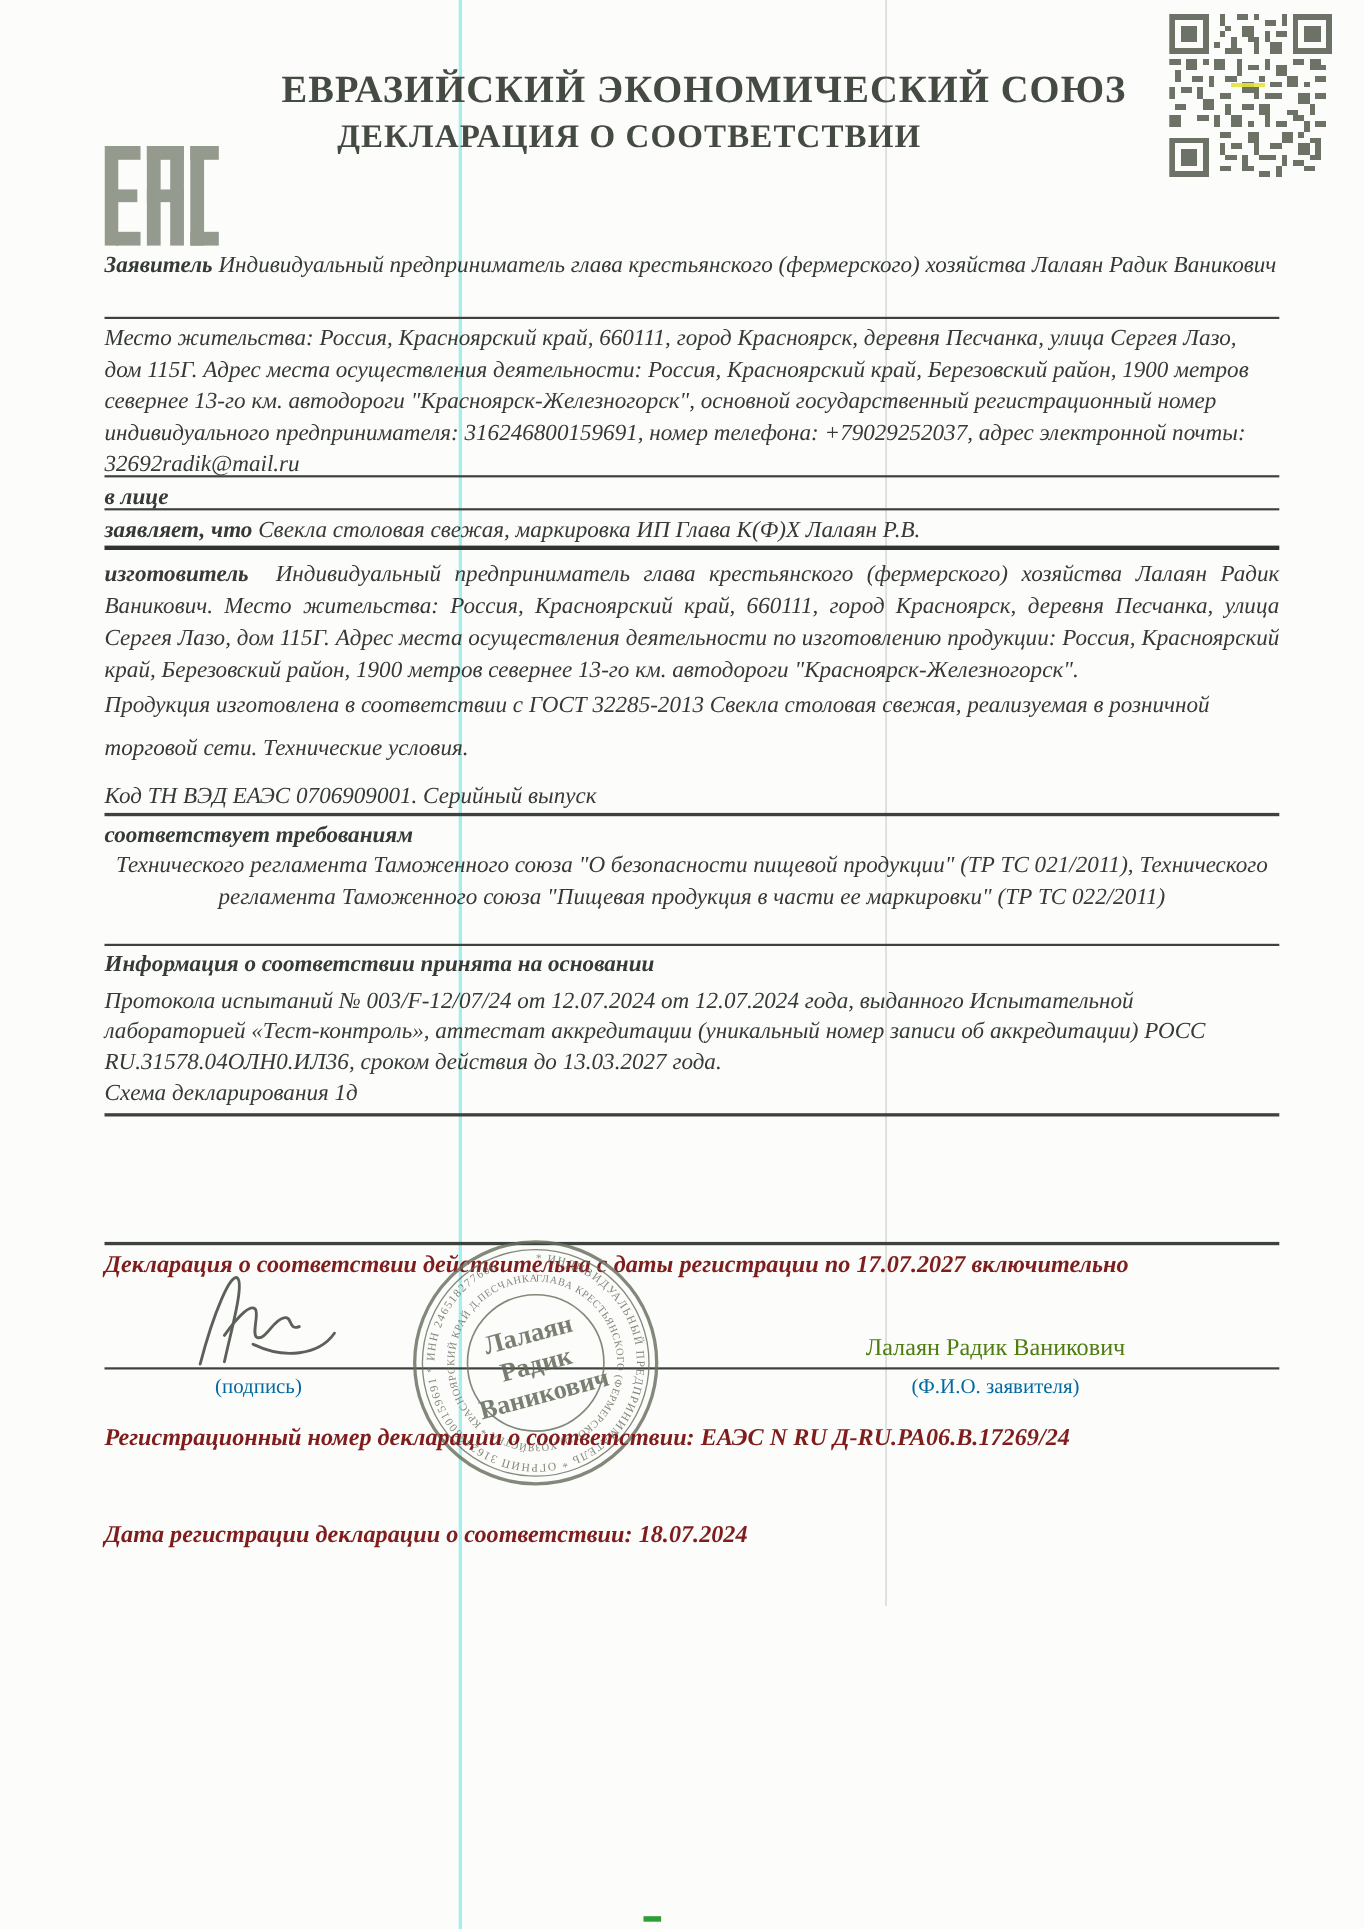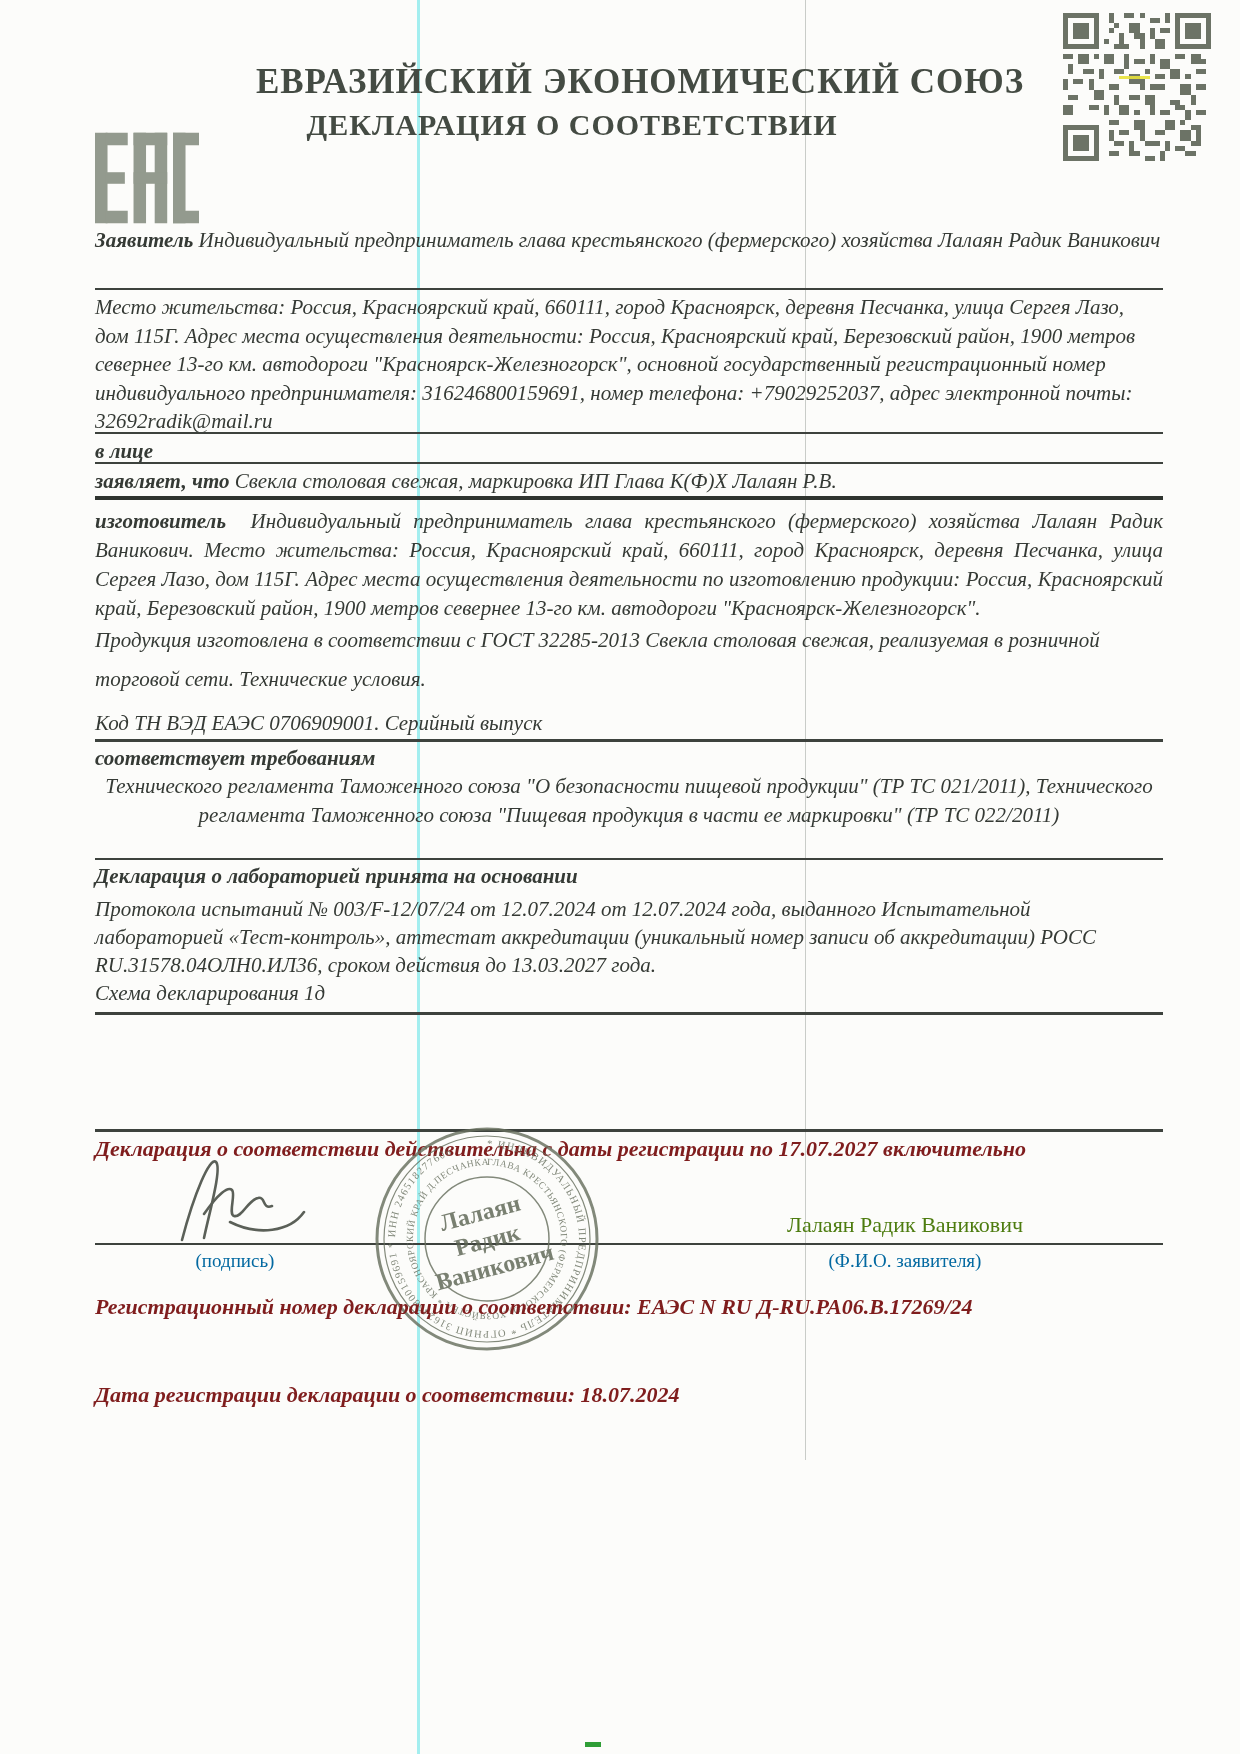--- a/index.html
+++ b/index.html
@@ -186,21 +186,21 @@
 
   <div class="abs col body-text" style="top:744px;">
     <p class="b">соответствует требованиям</p>
   </div>
   <div class="abs col body-text" style="top:772px;line-height:29px;text-align:center;">
     <p>Технического регламента Таможенного союза "О безопасности пищевой продукции" (ТР ТС 021/2011), Технического регламента Таможенного союза "Пищевая продукция в части ее маркировки" (ТР ТС 022/2011)</p>
   </div>
   <div class="rule" style="top:858px;"></div>
 
   <div class="abs col body-text" style="top:862px;">
-    <p class="b">Декларация о лабораторией принята на основании</p>
+    <p class="b">Информация о соответствии принята на основании</p>
   </div>
   <div class="abs col body-text" style="top:895px;line-height:28px;">
     <p>Протокола испытаний № 003/F-12/07/24 от 12.07.2024 от 12.07.2024 года, выданного Испытательной лабораторией «Тест-контроль», аттестат аккредитации (уникальный номер записи об аккредитации) РОСС RU.31578.04ОЛН0.ИЛ36, сроком действия до 13.03.2027 года.</p>
   </div>
   <div class="abs col body-text" style="top:979px;">
     <p>Схема декларирования 1д</p>
   </div>
   <div class="rule" style="top:1012px;height:3px;"></div>
 
   <div class="rule" style="top:1129px;height:3px;"></div>

